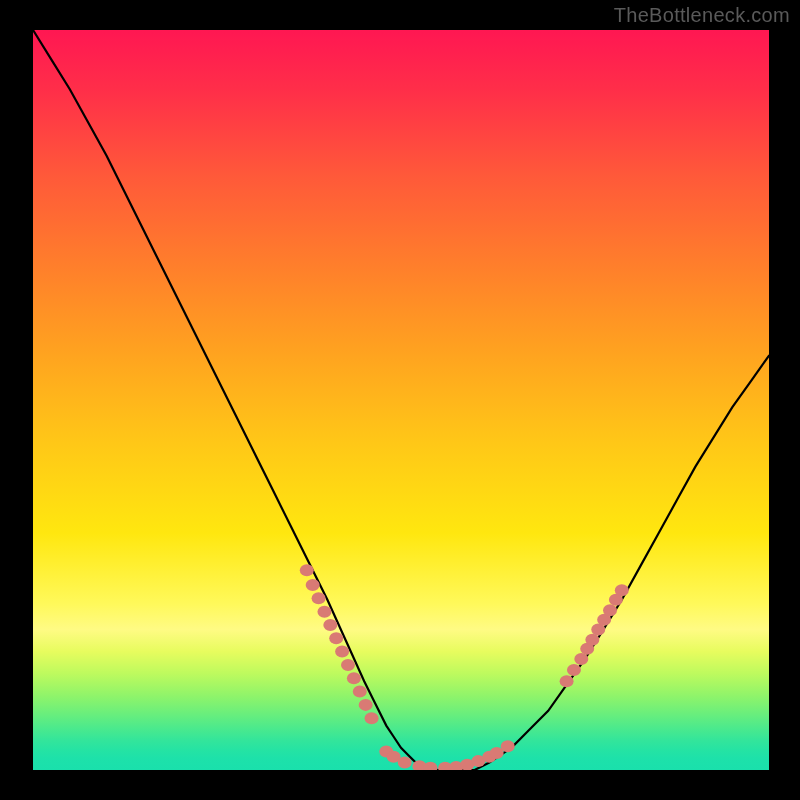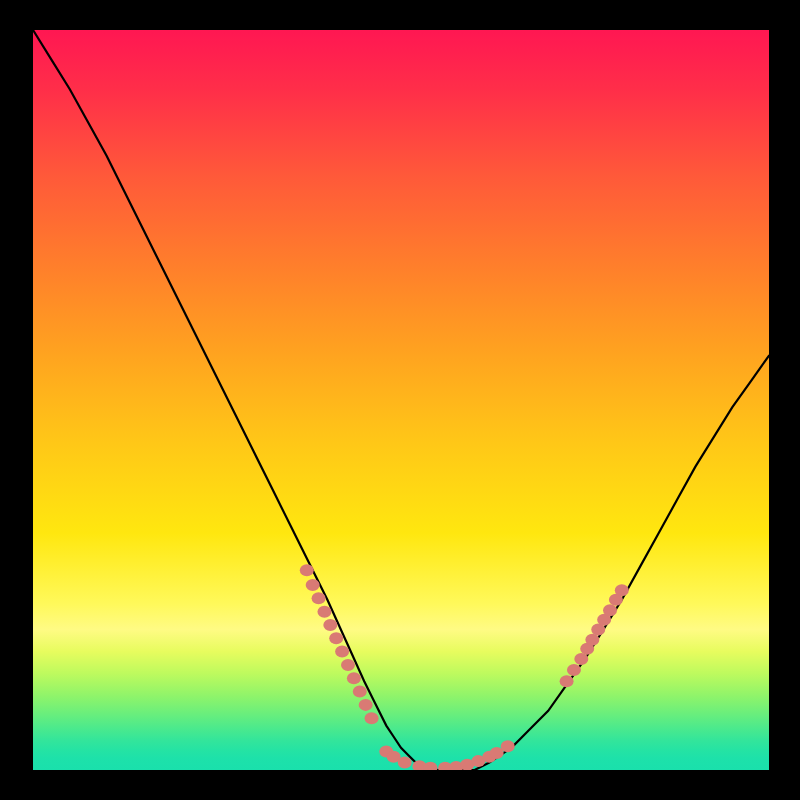--- a/index.html
+++ b/index.html
@@ -66,20 +66,21 @@
     height: 740px;
     z-index: 2;
     pointer-events: none;
   }
 </style>
 </head>
 <body>
 
 <div class="frame">
 
+  <div class="watermark">TheBottleneck.com</div>
 
   <div class="plot-area"></div>
 
   <svg class="curve" viewBox="0 0 736 740" preserveAspectRatio="none">
     <g id="svg-content">
         <path d="M 0.00 0.00 C 12.27 19.73, 24.53 39.47, 36.80 59.20 C 49.07 81.40, 61.33 103.60, 73.60 125.80 C 85.87 150.47, 98.13 175.13, 110.40 199.80 C 122.67 224.47, 134.93 249.13, 147.20 273.80 C 159.47 298.47, 171.73 323.13, 184.00 347.80 C 196.27 372.47, 208.53 397.13, 220.80 421.80 C 233.07 446.47, 245.33 471.13, 257.60 495.80 C 269.87 520.47, 282.13 545.13, 294.40 569.80 C 306.67 596.93, 318.93 624.07, 331.20 651.20 C 338.56 666.00, 345.92 680.80, 353.28 695.60 C 358.19 703.00, 363.09 710.40, 368.00 717.80 C 372.91 722.73, 377.81 727.67, 382.72 732.60 C 390.08 735.07, 397.44 737.53, 404.80 740.00 C 412.16 740.00, 419.52 740.00, 426.88 740.00 C 431.79 740.00, 436.69 740.00, 441.60 740.00 C 446.51 737.53, 451.41 735.07, 456.32 732.60 C 463.68 727.67, 471.04 722.73, 478.40 717.80 C 490.67 705.47, 502.93 693.13, 515.20 680.80 C 527.47 663.53, 539.73 646.27, 552.00 629.00 C 564.27 609.27, 576.53 589.53, 588.80 569.80 C 601.07 547.60, 613.33 525.40, 625.60 503.20 C 637.87 481.00, 650.13 458.80, 662.40 436.60 C 674.67 416.87, 686.93 397.13, 699.20 377.40 C 711.47 360.13, 723.73 342.87, 736.00 325.60 " fill="none" stroke="#000000" stroke-width="2.2" stroke-linecap="round"></path>
         <ellipse cx="273.79" cy="540.20" rx="7" ry="6" fill="#d97a74"></ellipse>
         <ellipse cx="279.68" cy="555.00" rx="7" ry="6" fill="#d97a74"></ellipse>
         <ellipse cx="285.57" cy="568.32" rx="7" ry="6" fill="#d97a74"></ellipse>
         <ellipse cx="291.46" cy="581.64" rx="7" ry="6" fill="#d97a74"></ellipse>

